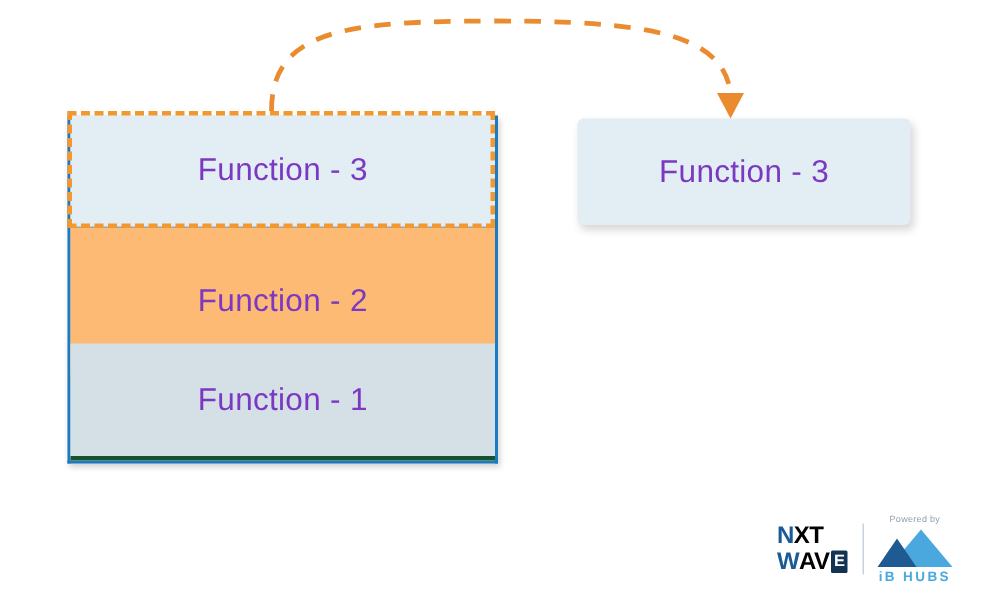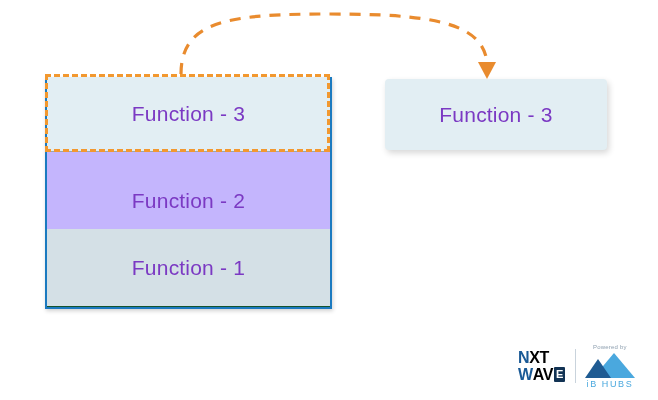--- a/index.html
+++ b/index.html
@@ -53,28 +53,28 @@
   }
   #frame-3 {
     top: 0px;
     height: 75px;
     background: #e2eef3;
     border-bottom: 1px solid #9aa7ad;
   }
   #frame-2 {
     top: 75px;
     height: 99px;
-    background: #c4b5fd;
+    background: #fdba74;
     border-bottom: 1px solid #8e9ba1;
   }
   #frame-1 {
     top: 152px;
     height: 78px;
     background: #d4e0e6;
-    border-bottom: 1px solid #14532d;
+    border-bottom: 3px solid #14532d;
   }
 
   
   .dashed-highlight {
     position: absolute;
     left: 45px;
     top: 74px;
     width: 285px;
     height: 78px;
     box-sizing: border-box;
@@ -173,21 +173,21 @@
   }
   .mountains {
     width: 52px;
     height: 26px;
     position: relative;
   }
   .ibhubs-text {
     font-size: 9px;
     color: #4aa8de;
     letter-spacing: 1.6px;
-    font-weight: normal;
+    font-weight: bold;
     margin-top: 2px;
   }
 </style>
 </head>
 <body>
 
 <div id="canvas">
 
   <div class="stack">
     <div class="frame" id="frame-3">

